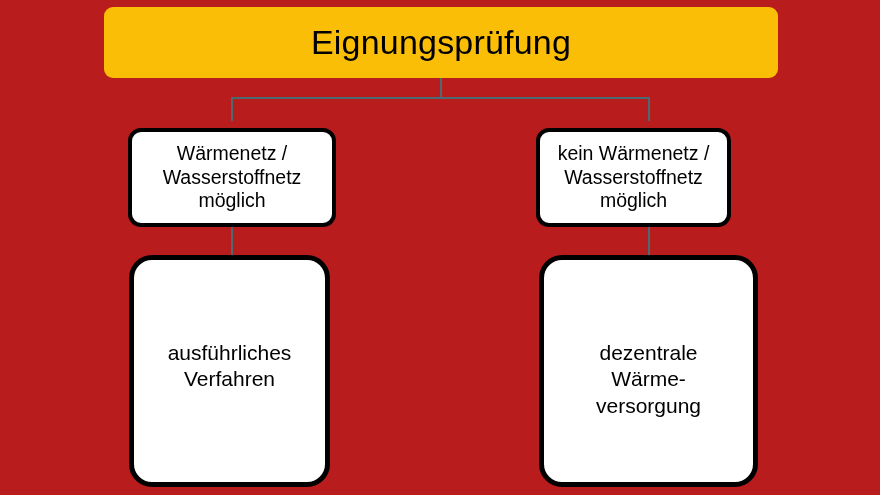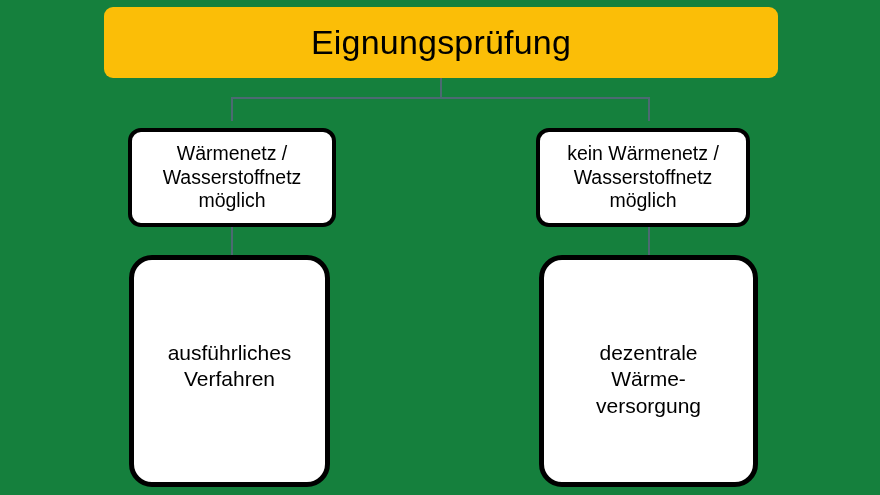--- a/index.html
+++ b/index.html
@@ -7,21 +7,21 @@
     padding: 0;
     background: #ffffff;
   }
   body {
     font-family: "Liberation Sans", sans-serif;
   }
   #canvas {
     position: relative;
     width: 880px;
     height: 495px;
-    background: #15803d;
+    background: #b91c1c;
     overflow: hidden;
   }
 
   
   .title-box {
     position: absolute;
     left: 104px;
     top: 7px;
     width: 674px;
     height: 71px;
@@ -62,21 +62,21 @@
     height: 99px;
     border-radius: 13px;
     align-items: center;
     margin-top: 8px;
   }
   .node.mid .node-text {
     font-size: 19.5px;
     line-height: 1.22;
   }
   #node-mid-left  { left: 128px; width: 208px; }
-  #node-mid-right { left: 536px; width: 214px; }
+  #node-mid-right { left: 536px; width: 195px; }
 
   
   .node.bottom {
     top: 255px;
     height: 232px;
     border-radius: 23px;
     border-width: 5px;
     align-items: flex-start;
   }
   .node.bottom .node-text {

